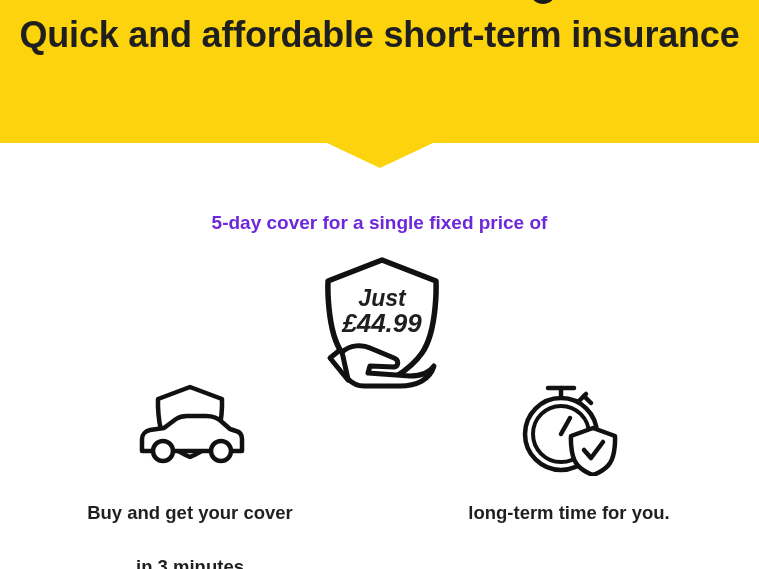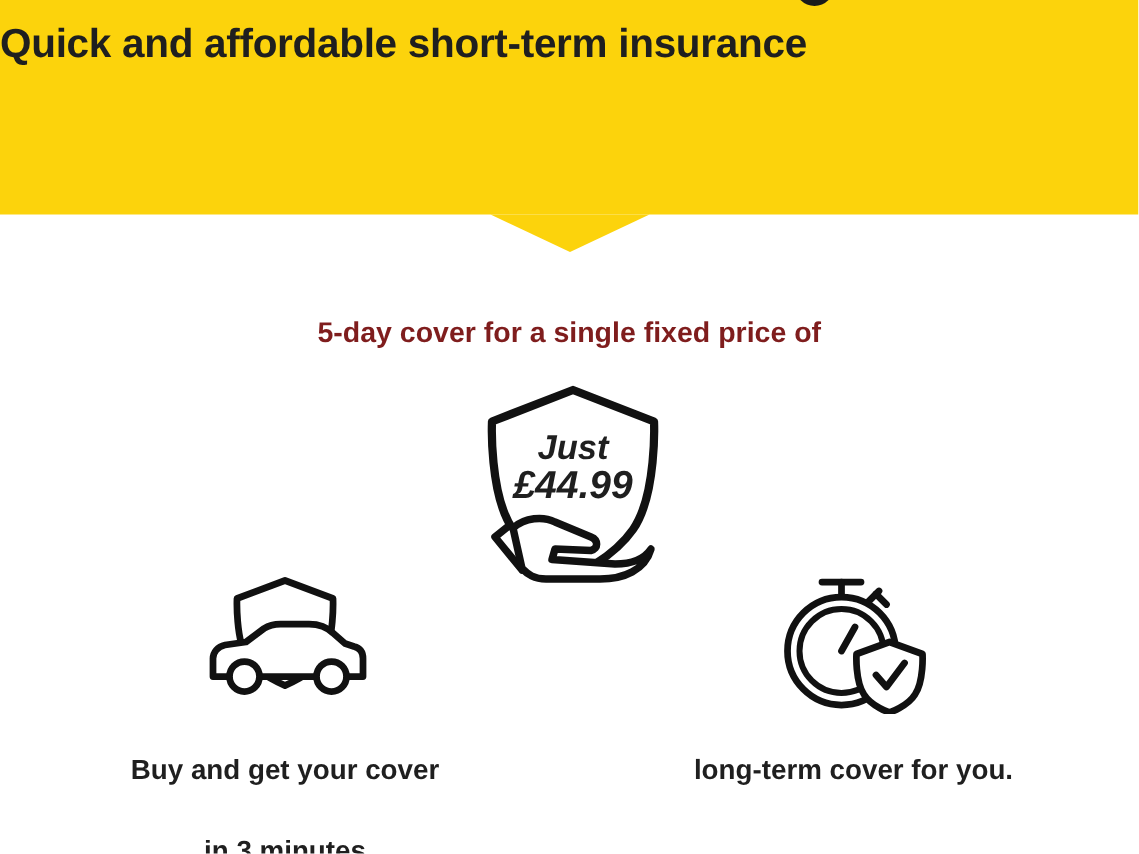--- a/index.html
+++ b/index.html
@@ -31,22 +31,22 @@
     width: 26px;
     height: 13px;
     background: #1a1a1a;
     border-radius: 0 0 13px 13px;
   }
   .banner-subtitle {
     position: absolute;
     left: 0;
     top: 14px;
     width: 759px;
-    text-align: left;
-    font-size: 27px;
+    text-align: center;
+    font-size: 36px;
     font-weight: bold;
     color: #1f1f1f;
     letter-spacing: -0.2px;
     white-space: nowrap;
   }
   .banner-notch {
     position: absolute;
     left: 327px;
     top: 143px;
     width: 0;
@@ -58,21 +58,21 @@
 
   
   .price-lead {
     position: absolute;
     left: 0;
     top: 212px;
     width: 759px;
     text-align: center;
     font-size: 19px;
     font-weight: bold;
-    color: #7f1d1d;
+    color: #6d28d9;
     white-space: nowrap;
   }
 
   
   .shield-hero {
     position: absolute;
     left: 312px;
     top: 252px;
     width: 140px;
     height: 140px;
@@ -173,15 +173,15 @@
       <circle cx="47" cy="58" r="28" stroke="#111111" stroke-width="4" fill="#ffffff"></circle>
 
       <path d="M47 58 L56 42" stroke="#111111" stroke-width="4.5" stroke-linecap="round"></path>
 
       <path d="M79 52 L57 60 C57 60 56 78 62 87 C67 95 79 99 79 99 C79 99 91 95 96 87
                C102 78 101 60 101 60 Z" stroke="#111111" stroke-width="4.5" stroke-linejoin="round" fill="#ffffff"></path>
       <path d="M70 74 L77 82 L89 66" stroke="#111111" stroke-width="4.5" stroke-linecap="round" stroke-linejoin="round" fill="none"></path>
     </svg>
   </div>
   <div class="feature-caption">
-    <span class="line">long-term cover for you.</span>
+    <span class="line">long-term time for you.</span>
   </div>
 </div>
 
 </body></html>

